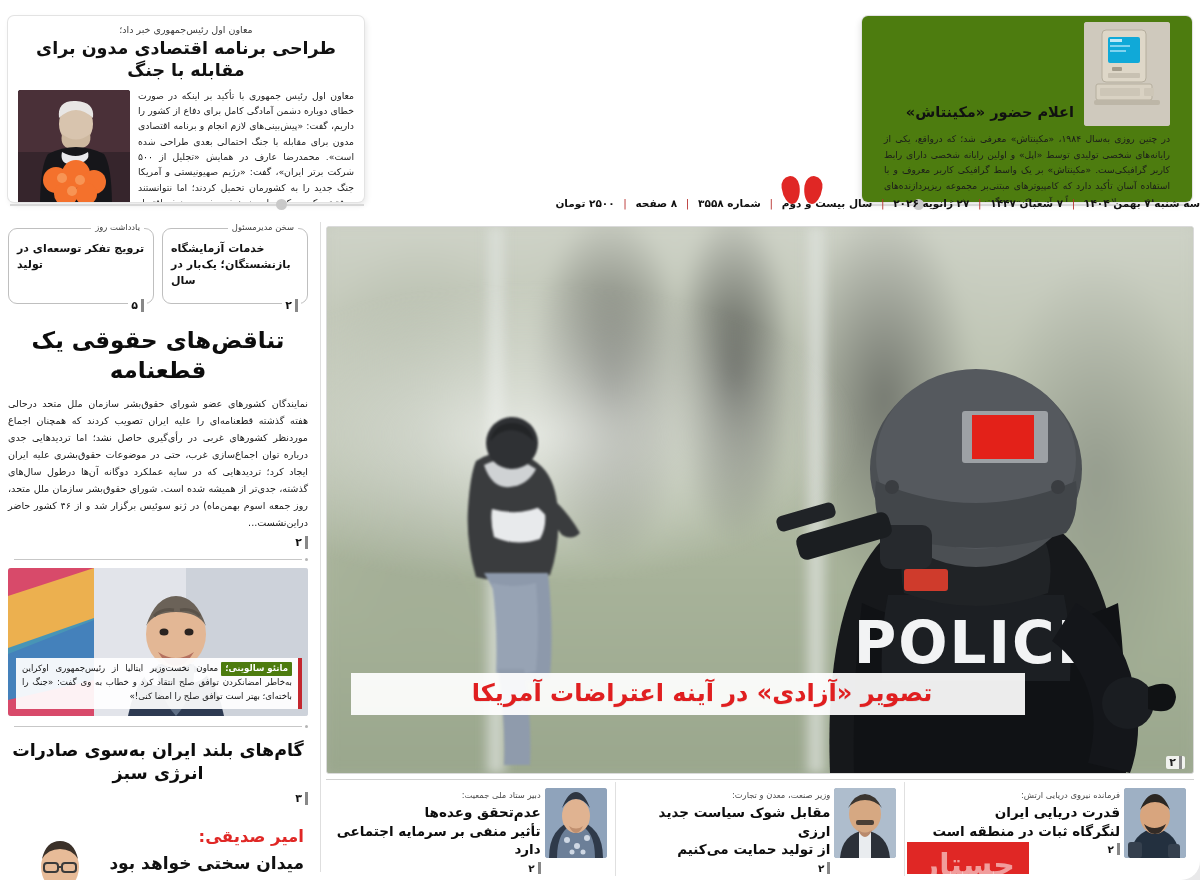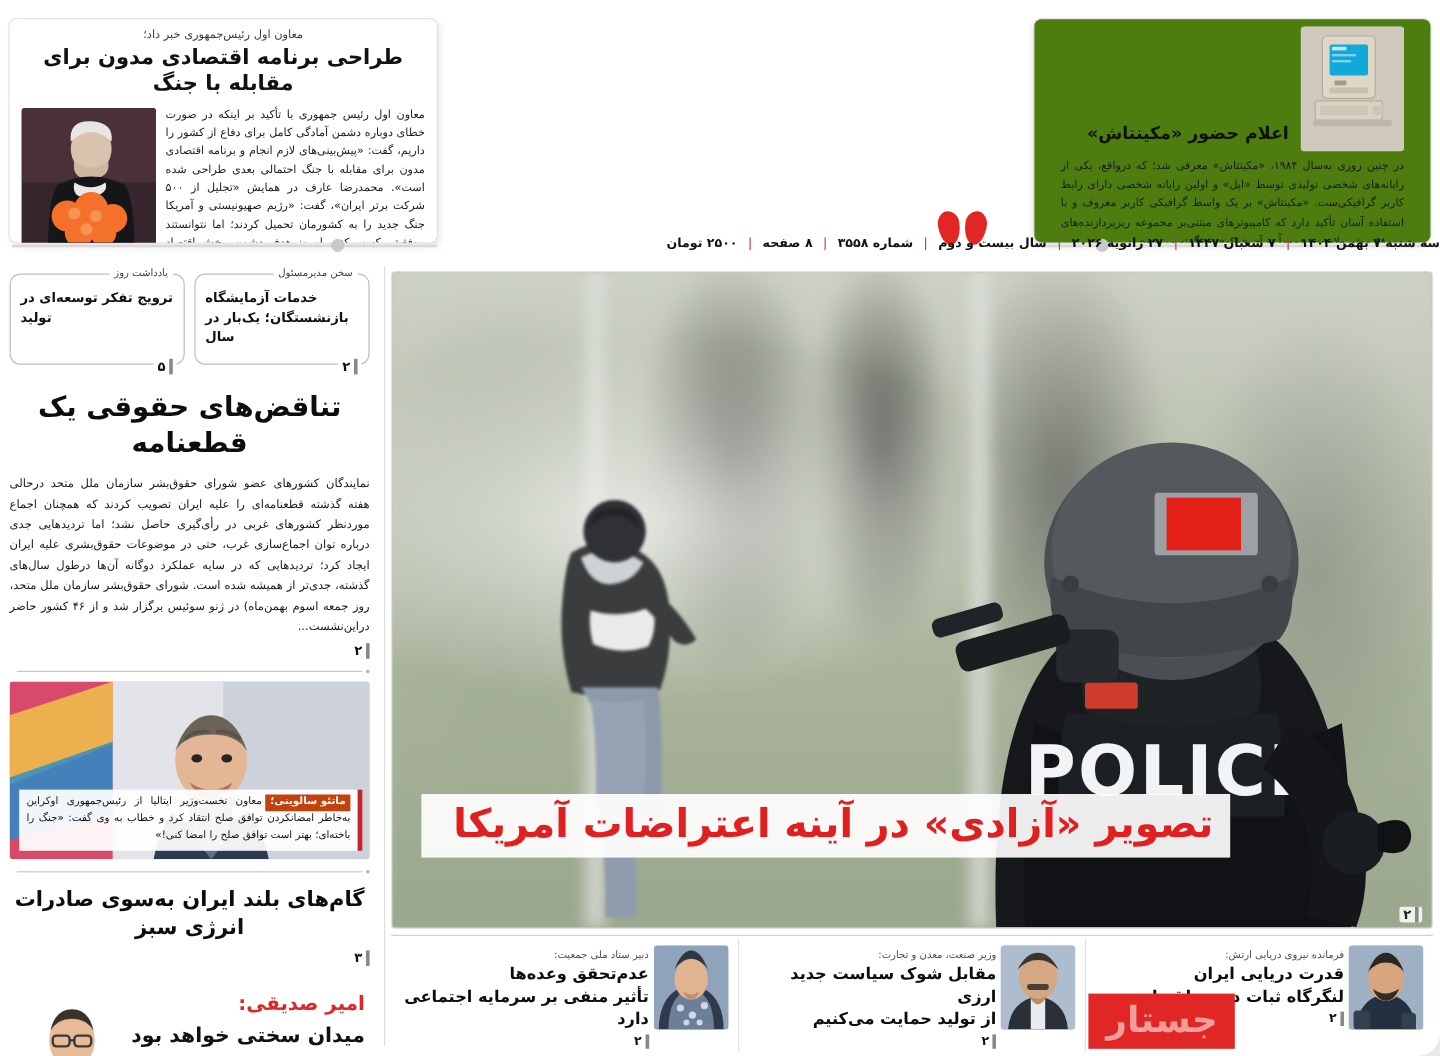--- a/index.html
+++ b/index.html
@@ -171,21 +171,21 @@
     overflow: hidden; background: #d6d1d8;
   }
   .salvini-cap {
     position: absolute; left: 8px; right: 6px; bottom: 7px;
     background: rgba(255,255,255,.93);
     border-right: 4px solid #c4262e;
     padding: 4px 6px 5px 6px;
     font-size: 8.6px; line-height: 1.62; color: #111; text-align: justify;
   }
   .salvini-cap .badge {
-    background: #c2410c; color: #fff; font-weight: bold; padding: 0 4px;
+    background: #4d7c0f; color: #fff; font-weight: bold; padding: 0 4px;
     border-radius: 1px; margin-left: 3px; display: inline-block;
   }
 
   .green-headline {
     margin-top: 11px; font-size: 17.5px; font-weight: bold; color: #0d0d0d;
     text-align: center; line-height: 1.3;
   }
   .green-pg { margin-top: 7px; font-size: 11px; font-weight: bold; color: #111; }
 
   .sedighi {
@@ -238,21 +238,21 @@
   }
   .officer { position: absolute; right: 2%; bottom: 0; width: 400px; height: 500px; }
 
   .headline-banner {
     position: absolute; left: 24px; right: 168px; bottom: 58px;
     background: rgba(255,255,255,.92);
     padding: 6px 14px 8px 14px;
     text-align: center;
   }
   .headline-banner .t {
-    font-size: 33px; font-weight: bold; color: #e01f20;
+    font-size: 24px; font-weight: bold; color: #e01f20;
     line-height: 1.18; white-space: nowrap;
     text-shadow: 0 1px 0 rgba(0,0,0,.06);
     margin-left: 28px;
   }
   .photo-pg {
     position: absolute; right: 8px; bottom: 4px;
     font-size: 11px; font-weight: bold; color: #222;
     background: rgba(255,255,255,.85); padding: 0 3px; border-radius: 2px;
   }
 
@@ -272,21 +272,21 @@
     background: #8fa2b8; position: relative;
   }
   .bs-text { flex: 1; text-align: right; padding-top: 2px; }
   .bs-kicker { font-size: 8.4px; color: #4a4a4a; margin-bottom: 3px; }
   .bs-head {
     font-size: 13.5px; font-weight: bold; color: #0d0d0d; line-height: 1.38;
   }
   .bs-pg { margin-top: 3px; font-size: 10.5px; font-weight: bold; color: #111; }
 
   .watermark {
-    position: absolute; left: 2px; bottom: 2px; width: 122px; height: 46px;
+    position: absolute; left: 2px; bottom: 2px; width: 122px; height: 32px;
     background: #e02725; overflow: hidden;
   }
   .watermark span {
     position: absolute; inset: 0; color: rgba(255,255,255,.55);
     font-size: 30px; font-weight: bold; text-align: center; line-height: 46px;
     letter-spacing: -1px;
   }
 
   .vdiv {
     position: absolute; left: 320px; top: 222px; bottom: 8px;

